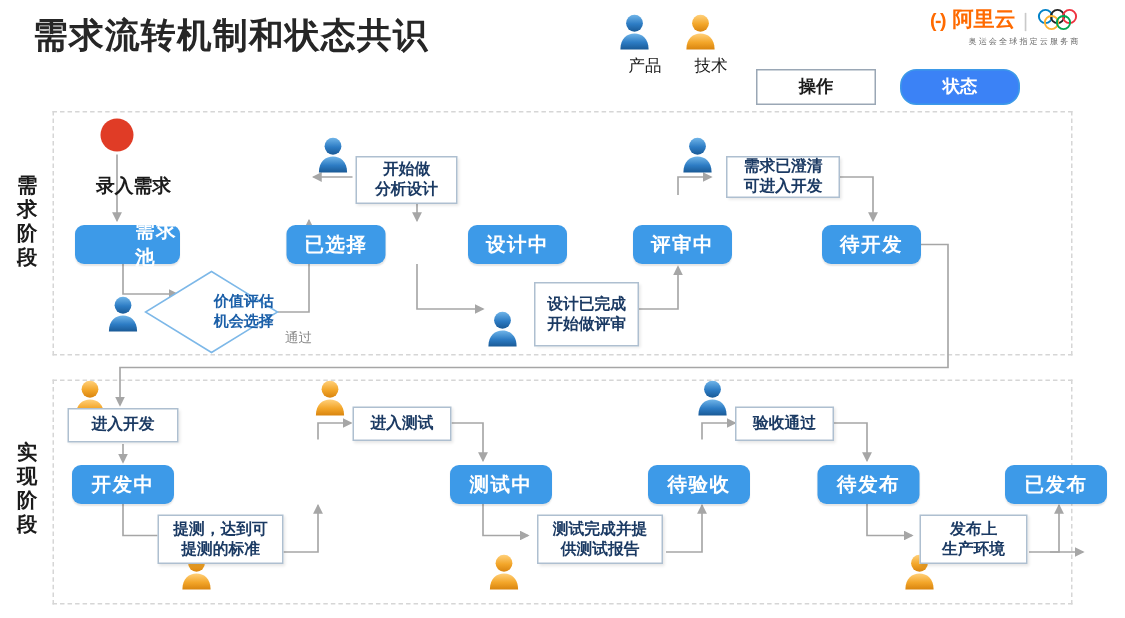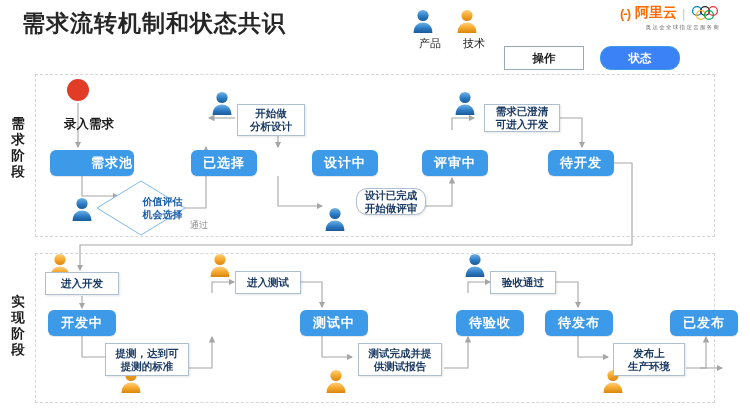--- a/index.html
+++ b/index.html
@@ -178,21 +178,21 @@
       <path d="M552,282 L578,282 L578,307"></path>
       <path d="M578,336 L578,357 L608,357"></path>
       <path d="M700,368 L722,368"></path>
       <path d="M686,368 L706,368 L706,337"></path>
     </g>
   </svg>
 
   <div class="startdot" style="left:67px;top:79px;width:22px;height:22px;"></div>
   <div class="plainlabel" style="left:64px;top:116px;">录入需求</div>
 
-  <div class="state" style="left:50px;top:150px;width:84px;height:26px;padding-left:40px;">需求池</div>
+  <div class="state" style="left:50px;top:150px;width:70px;height:26px;padding-left:40px;">需求池</div>
 
   <div class="person" style="left:69px;top:196px;">
     <svg width="26" height="26" viewBox="0 0 26 26">
         <circle cx="13" cy="7.5" r="5.6" fill="url(#lgb)"></circle>
         <path d="M3.6 25 C3.6 17.6 8.2 14.4 13 14.4 C17.8 14.4 22.4 17.6 22.4 25 Z" fill="url(#lgb)"></path>
       </svg>
   </div>
 
   <div class="diamond" style="left:96px;top:180px;width:90px;height:56px;">
     <svg width="90" height="56" viewBox="0 0 90 56" style="position:absolute;left:0;top:0;">
@@ -217,21 +217,21 @@
     <span>分析设计</span></div>
   </div>
 
   <div class="state" style="left:312px;top:150px;width:66px;height:26px;">设计中</div>
   <div class="person" style="left:322px;top:206px;">
     <svg width="26" height="26" viewBox="0 0 26 26">
         <circle cx="13" cy="7.5" r="5.6" fill="url(#lgb)"></circle>
         <path d="M3.6 25 C3.6 17.6 8.2 14.4 13 14.4 C17.8 14.4 22.4 17.6 22.4 25 Z" fill="url(#lgb)"></path>
       </svg>
   </div>
-  <div class="action" style="left:356px;top:188px;width:70px;height:27px;border-radius:11px;">
+  <div class="action" style="left:356px;top:188px;width:70px;height:43px;">
     <div><span>设计已完成</span><br>
     <span>开始做评审</span></div>
   </div>
 
   <div class="state" style="left:422px;top:150px;width:66px;height:26px;">评审中</div>
   <div class="person" style="left:452px;top:90px;">
     <svg width="26" height="26" viewBox="0 0 26 26">
         <circle cx="13" cy="7.5" r="5.6" fill="url(#lgb)"></circle>
         <path d="M3.6 25 C3.6 17.6 8.2 14.4 13 14.4 C17.8 14.4 22.4 17.6 22.4 25 Z" fill="url(#lgb)"></path>
       </svg>
@@ -279,21 +279,21 @@
     <svg width="26" height="26" viewBox="0 0 26 26">
         <circle cx="13" cy="7.5" r="5.6" fill="url(#lgy)"></circle>
         <path d="M3.6 25 C3.6 17.6 8.2 14.4 13 14.4 C17.8 14.4 22.4 17.6 22.4 25 Z" fill="url(#lgy)"></path>
       </svg>
   </div>
   <div class="action" style="left:358px;top:343px;width:84px;height:33px;justify-content:center;">
     <div><span>测试完成并提</span><br>
     <span>供测试报告</span></div>
   </div>
 
-  <div class="state" style="left:432px;top:310px;width:68px;height:26px;margin-left:24px;">待验收</div>
+  <div class="state" style="left:432px;top:310px;width:68px;height:26px;">待验收</div>
   <div class="person" style="left:462px;top:252px;">
     <svg width="26" height="26" viewBox="0 0 26 26">
         <circle cx="13" cy="7.5" r="5.6" fill="url(#lgb)"></circle>
         <path d="M3.6 25 C3.6 17.6 8.2 14.4 13 14.4 C17.8 14.4 22.4 17.6 22.4 25 Z" fill="url(#lgb)"></path>
       </svg>
   </div>
   <div class="action" style="left:490px;top:271px;width:66px;height:23px;">
     <div><span>验收通过</span></div>
   </div>
 

